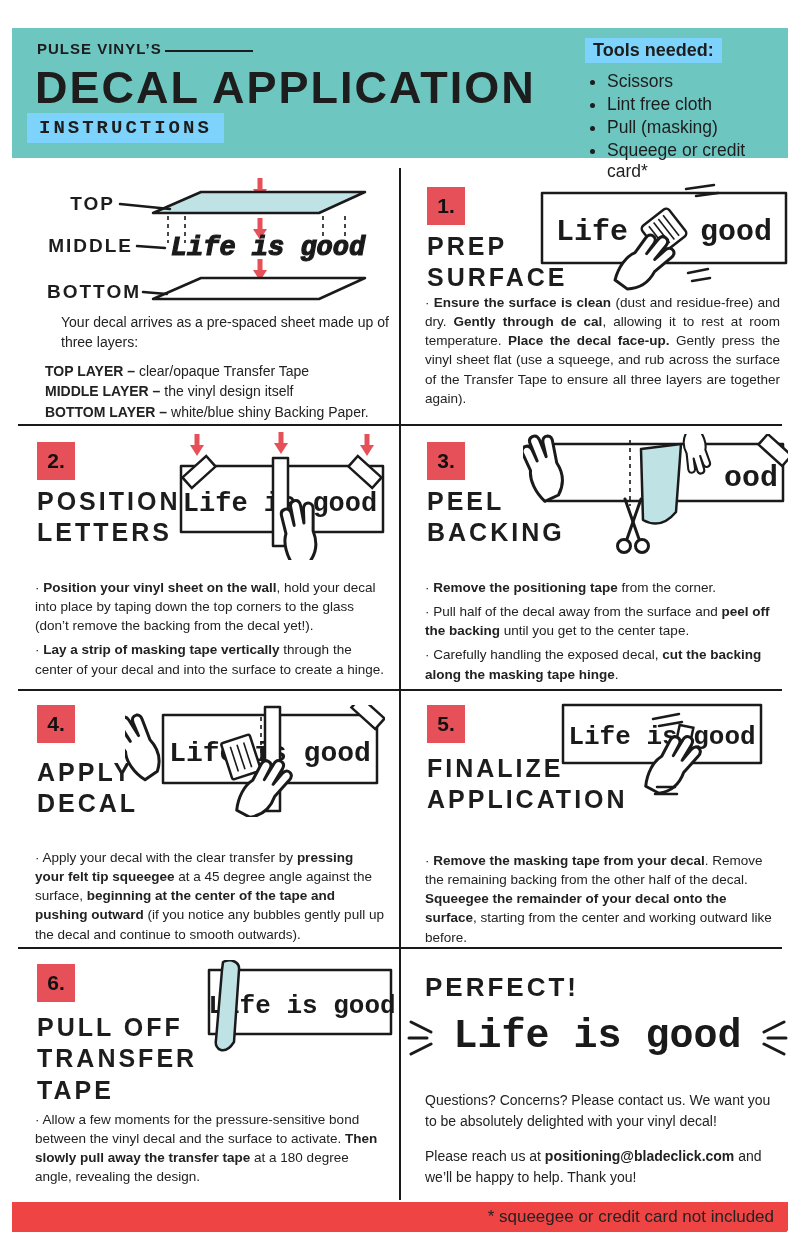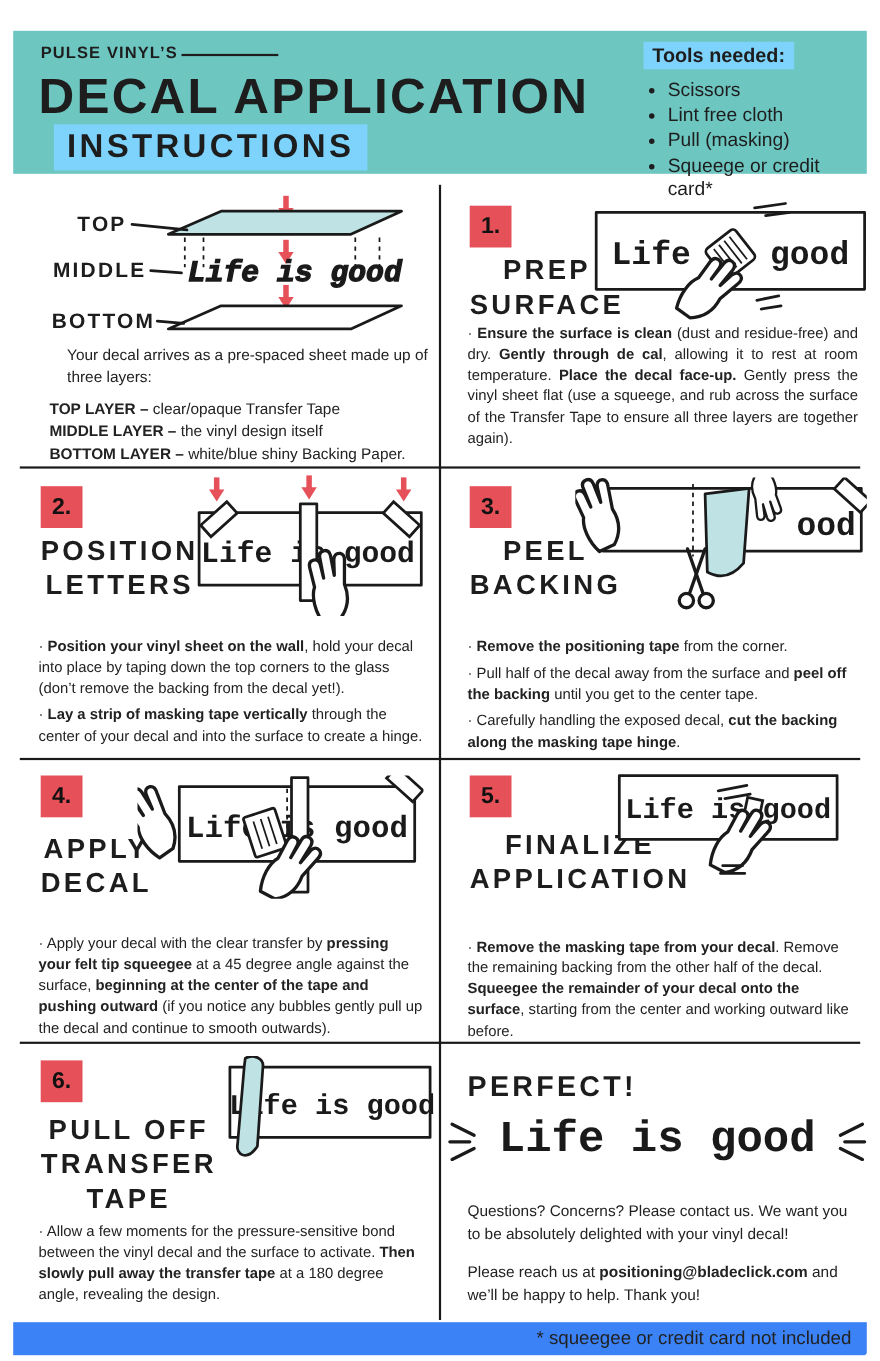--- a/index.html
+++ b/index.html
@@ -4,32 +4,32 @@
 <style>
   html,body{margin:0;padding:0;background:#ffffff;}
   .page{position:relative;width:792px;height:1237px;background:#fff;overflow:hidden;
         font-family:"Liberation Sans",sans-serif;color:#1d1d1d;border-radius:18px;}
   
   .hero{position:absolute;left:12px;top:28px;width:776px;height:130px;background:#6EC6C1;}
   .brand{position:absolute;left:25px;top:12px;font-size:15px;font-weight:bold;letter-spacing:1px;}
   .brand-line{display:inline-block;width:88px;border-bottom:2px solid #1d1d1d;margin-left:3px;vertical-align:2px;}
   .hero-title{position:absolute;left:23px;top:34px;margin:0;font-size:45px;font-weight:800;letter-spacing:2px;color:#1d1d1d;}
   .hl{background:#7dd3fc;display:inline-block;}
-  .hero-sub{position:absolute;left:37px;top:85px;font-size:30px;font-weight:800;letter-spacing:3px;padding:4px 12px;}
+  .hero-sub{position:absolute;left:15px;top:85px;font-size:19px;font-weight:800;letter-spacing:3px;padding:4px 12px;font-family:Liberation Mono, monospace;}
   .tools{position:absolute;left:573px;top:10px;width:200px;}
   .tools-title{font-size:18px;font-weight:bold;padding:2px 8px;}
   .tools ul{margin:8px 0 0 0;padding-left:22px;font-size:17.5px;}
   .tools li{margin:2px 0;}
   
   .div-v{position:absolute;left:399px;top:168px;width:2px;height:1032px;background:#1a1a1a;}
   .div-h{position:absolute;left:18px;width:764px;height:2px;background:#1a1a1a;}
   .panel{position:absolute;}
   .num{position:absolute;left:22px;top:12px;width:38px;height:38px;background:#E65159;
        display:flex;align-items:center;justify-content:center;font-size:21px;font-weight:bold;color:#111;}
-  .ttl{position:absolute;left:22px;font-size:25px;font-weight:800;letter-spacing:3px;line-height:1.25;text-align:center;}
+  .ttl{position:absolute;left:22px;font-size:25px;font-weight:800;letter-spacing:3px;line-height:1.25;}
   .body{position:absolute;left:20px;right:10px;font-size:13.5px;line-height:1.42;color:#222;}
   .body p{margin:0 0 5px 0;}
   .body.just p{text-align:justify;}
   .illus{position:absolute;}
   .decal-text{font-family:"Liberation Mono",monospace;font-weight:bold;fill:#1a1a1a;}
   .lineart{stroke:#1a1a1a;stroke-width:2.5;fill:none;stroke-linecap:round;stroke-linejoin:round;}
   .fillw{fill:#ffffff;}
   .fillteal{fill:#BFE3E5;}
   .dash{stroke:#1a1a1a;stroke-width:1.6;stroke-dasharray:4 4;fill:none;}
   .diag-lbl{font-family:"Liberation Sans",sans-serif;font-weight:800;font-size:19px;letter-spacing:2px;fill:#1d1d1d;}
@@ -38,21 +38,21 @@
   .intro-layers{position:absolute;left:30px;top:186px;width:345px;font-size:14px;line-height:1.45;color:#222;}
   .intro-layers p{margin:0;}
   
   .perfect-title{position:absolute;left:20px;top:20px;font-size:26px;font-weight:800;letter-spacing:3px;}
   .decal-row{position:absolute;left:0;right:0;top:62px;display:flex;justify-content:center;align-items:center;gap:16px;}
   .decal-big{font-family:"Liberation Mono",monospace;font-weight:bold;font-size:40px;color:#1a1a1a;white-space:nowrap;}
   .mk line{stroke:#1a1a1a;stroke-width:3;stroke-linecap:round;}
   .perfect-paras{position:absolute;left:20px;top:138px;width:352px;font-size:14px;line-height:1.5;color:#222;}
   .perfect-paras p{margin:0 0 14px 0;}
   
-  .footbar{position:absolute;left:12px;top:1202px;width:776px;height:30px;background:#3b82f6;
+  .footbar{position:absolute;left:12px;top:1202px;width:776px;height:30px;background:#ef4444;
            font-size:17px;color:#222;text-align:right;line-height:30px;padding-right:0;}
   .footbar span{margin-right:14px;}
 </style>
 </head>
 <body>
 
 <svg width="0" height="0" style="position:absolute" aria-hidden="true">
   <defs>
     <g id="hand-up" fill="#ffffff" stroke="#1a1a1a" stroke-width="3" stroke-linecap="round" stroke-linejoin="round">
       <path d="M-15,32 C-20,20 -20,6 -15,-2 L-15,-20 Q-15,-26 -10,-26 Q-5,-26 -5,-20 L-5,-8

